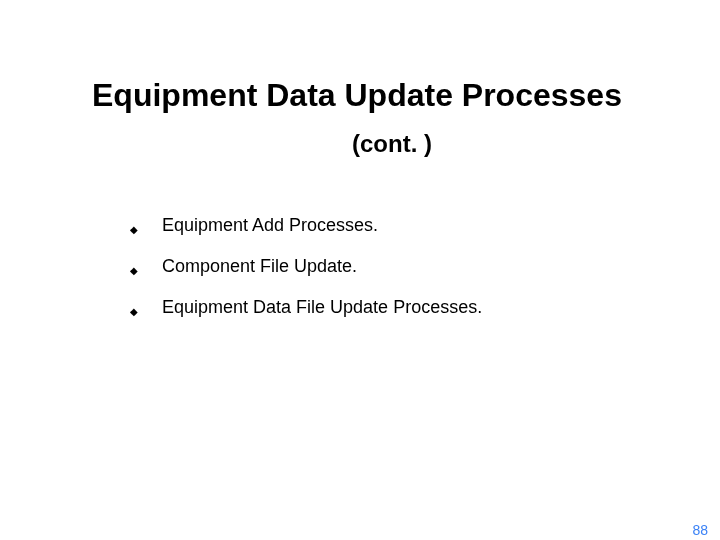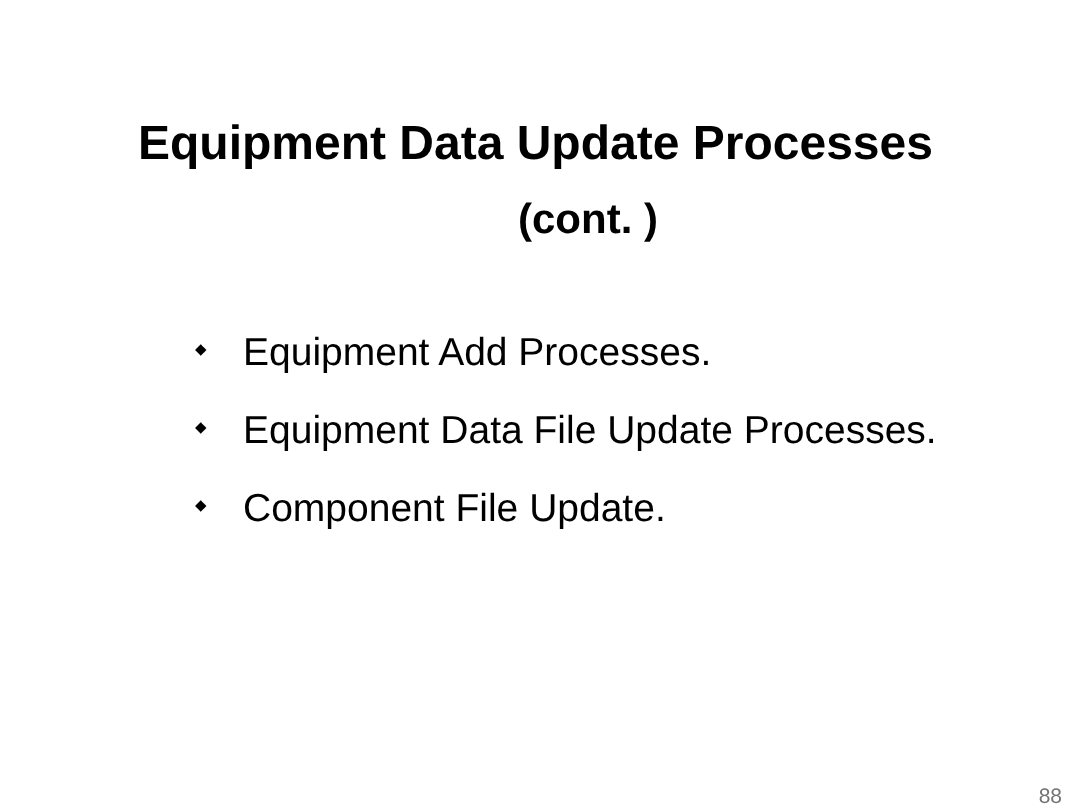--- a/index.html
+++ b/index.html
@@ -17,57 +17,57 @@
       padding: 28px 40px 20px 40px;
     }
     .title {
       font-size: 32px;
       font-weight: bold;
       text-align: left;
       margin-left: 20px;
       line-height: 1.2;
     }
     .subtitle {
-      font-size: 28px;
+      font-size: 24px;
       font-weight: bold;
       text-align: center;
       margin-top: 2px;
       margin-bottom: 55px;
     }
     .bullet-list {
       list-style: none;
       padding-left: 20px;
     }
     .bullet-list li {
-      font-size: 26px;
+      font-size: 18px;
       line-height: 1.38;
       position: relative;
       padding-left: 38px;
     }
     .bullet-list li::before {
       content: "◆";
       position: absolute;
       left: 6px;
       top: 10px;
       font-size: 10px;
       color: #000000;
     }
     .page-number {
       position: absolute;
       bottom: 18px;
       right: 28px;
       font-size: 14px;
-      color: #737373;
+      color: #3b82f6;
     }
   </style>
 </head>
 <body>
 
 <h1 class="title">Equipment Data Update Processes</h1>
 <div class="subtitle">(cont. )</div>
 
 <ul class="bullet-list">
   <li>Equipment Add Processes.</li>
+  <li>Component File Update.</li>
   <li>Equipment Data File Update Processes.</li>
-  <li>Component File Update.</li>
 </ul>
 
 <div class="page-number">88</div>
 
 </body></html>

